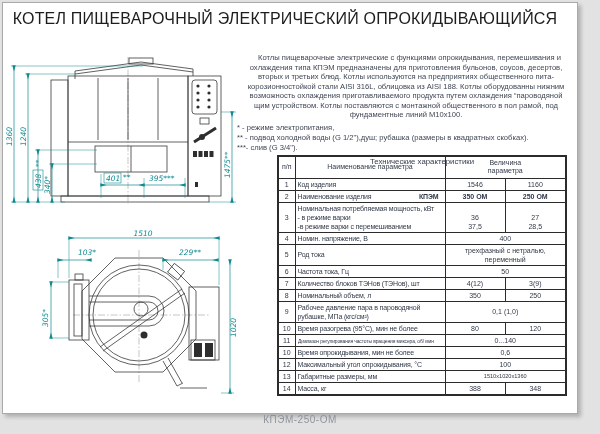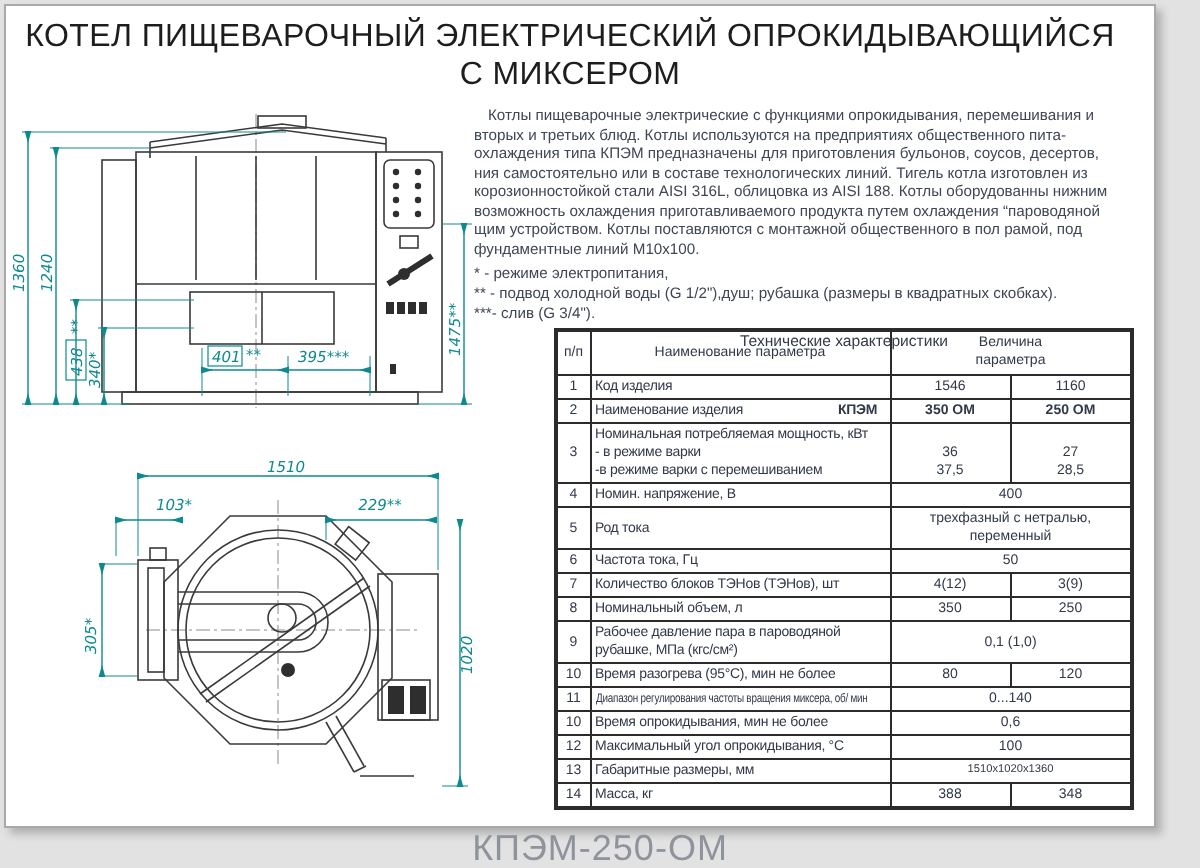--- a/index.html
+++ b/index.html
@@ -2,21 +2,21 @@
 <html><head>
 <meta charset="utf-8">
 <style>
   html,body{margin:0;padding:0;}
   body{width:600px;height:434px;background:#e2e2e2;font-family:"Liberation Sans",sans-serif;position:relative;overflow:hidden;}
   .page{position:absolute;left:2px;top:2px;width:574px;height:410px;background:#ffffff;border:1px solid #a9a9a9;box-shadow:3px 3px 4px rgba(0,0,0,0.22);}
   .title{position:absolute;left:0;top:7px;width:564px;text-align:center;color:#1d1d1d;font-size:16px;line-height:18.5px;letter-spacing:0.2px;}
   
   .right-col{position:absolute;left:234px;top:50px;width:338px;}
   .desc{color:#3f4654;font-size:7.6px;line-height:9.55px;}
-  .dline{white-space:nowrap;}
+  .dline{white-space:nowrap;text-align:center;}
   .dline:first-child{text-indent:7px;}
   .notes{margin-top:3px;color:#3f4654;font-size:7.6px;line-height:10px;}
   .note-row{position:relative;height:12px;}
   .note3{position:absolute;left:0;top:0;}
   .tbl-title{position:absolute;left:40px;top:14px;width:290px;text-align:center;color:#333b4a;font-size:7.8px;}
   
   table.spec{border-collapse:collapse;margin-left:40px;width:290px;table-layout:fixed;border:2px solid #2b2b2b;color:#313948;font-size:7px;}
   table.spec th,table.spec td{border:1px solid #2b2b2b;padding:1px 2px;vertical-align:middle;}
   table.spec th{font-weight:normal;text-align:center;line-height:8.5px;padding:2px 1px;}
   col.w-num{width:17px;}col.w-name{width:150px;}col.w-v1{width:60px;}col.w-v2{width:61px;}
@@ -31,30 +31,29 @@
   .front-view{position:absolute;left:2px;top:51px;}
   .top-view{position:absolute;left:0px;top:227px;}
   svg .bk{stroke:#3a3a3a;stroke-width:0.8;fill:none;}
   svg .bkf{fill:#2e2e2e;stroke:none;}
   svg .dimline{stroke:#0e8a8f;stroke-width:0.7;fill:none;}
   svg .ext{stroke:#0e8a8f;stroke-width:0.5;fill:none;}
   svg text.dim{fill:#0e8a8f;font-size:7.5px;font-style:italic;font-family:"DejaVu Sans",sans-serif;}
   svg .dbox{stroke:#0e8a8f;stroke-width:0.6;fill:none;}
   svg .cline{stroke:#8a8a8a;stroke-width:0.5;stroke-dasharray:7 2 1.5 2;fill:none;}
   
-  .footer-caption{position:absolute;left:0;top:414px;width:600px;text-align:center;color:#8f949c;font-size:18px;letter-spacing:0.5px;}
+  .footer-caption{position:absolute;left:0;top:414px;width:600px;text-align:center;color:#8f949c;font-size:10px;letter-spacing:0.5px;}
 </style>
 </head>
 <body>
 
 <div class="page">
 
   <div class="title">
     <div>КОТЕЛ ПИЩЕВАРОЧНЫЙ ЭЛЕКТРИЧЕСКИЙ ОПРОКИДЫВАЮЩИЙСЯ</div>
-    <div>С МИКСЕРОМ</div>
   </div>
 
   <svg class="front-view" width="232" height="152" viewBox="0 0 232 152">
     <defs>
       <marker id="ar" markerWidth="9" markerHeight="7" refX="8" refY="3.5" orient="auto-start-reverse">
         <path d="M0,3.5 L9,1 L9,6 z" fill="#0e8a8f"></path>
       </marker>
     </defs>
     <g>
       <line class="cline" x1="123" y1="3" x2="123" y2="150"></line>
@@ -183,23 +182,22 @@
       <text class="dim" transform="translate(45,97) rotate(-90)">305*</text>
       <line class="ext" x1="218" y1="163" x2="231" y2="163"></line>
       <line class="dimline" x1="227" y1="30" x2="227" y2="163" marker-start="url(#ar)" marker-end="url(#ar)"></line>
       <text class="dim" transform="translate(233,107) rotate(-90)">1020</text>
     </g>
   </svg>
 
   <div class="right-col">
     <div class="desc">
         <div class="dline">Котлы пищеварочные электрические с функциями опрокидывания, перемешивания и</div>
+        <div class="dline">охлаждения типа КПЭМ предназначены для приготовления бульонов, соусов, десертов,</div>
         <div class="dline">вторых и третьих блюд. Котлы используются на предприятиях  общественного пита-</div>
-        <div class="dline">охлаждения типа КПЭМ предназначены для приготовления бульонов, соусов, десертов,</div>
-        <div class="dline">ния самостоятельно или в составе технологических линий.  Тигель котла изготовлен из</div>
         <div class="dline">корозионностойкой стали AISI 316L, облицовка из AISI 188. Котлы оборудованны нижним</div>
         <div class="dline">возможность охлаждения приготавливаемого продукта путем охлаждения “пароводяной</div>
         <div class="dline">щим устройством. Котлы поставляются с монтажной общественного в пол рамой, под</div>
         <div class="dline">фундаментные линий М10х100.</div>
       </div>
     <div class="notes">
       <div>* - режиме электропитания,</div>
       <div>** - подвод холодной воды (G 1/2"),душ; рубашка (размеры в квадратных скобках).</div>
       <div class="note-row">
         <span class="note3">***- слив (G 3/4").</span>

